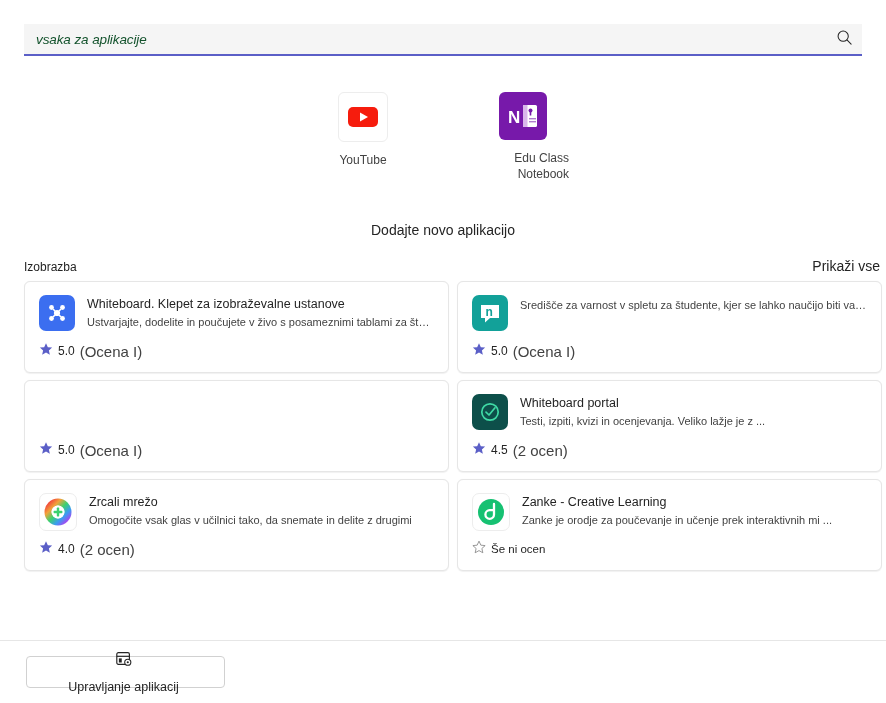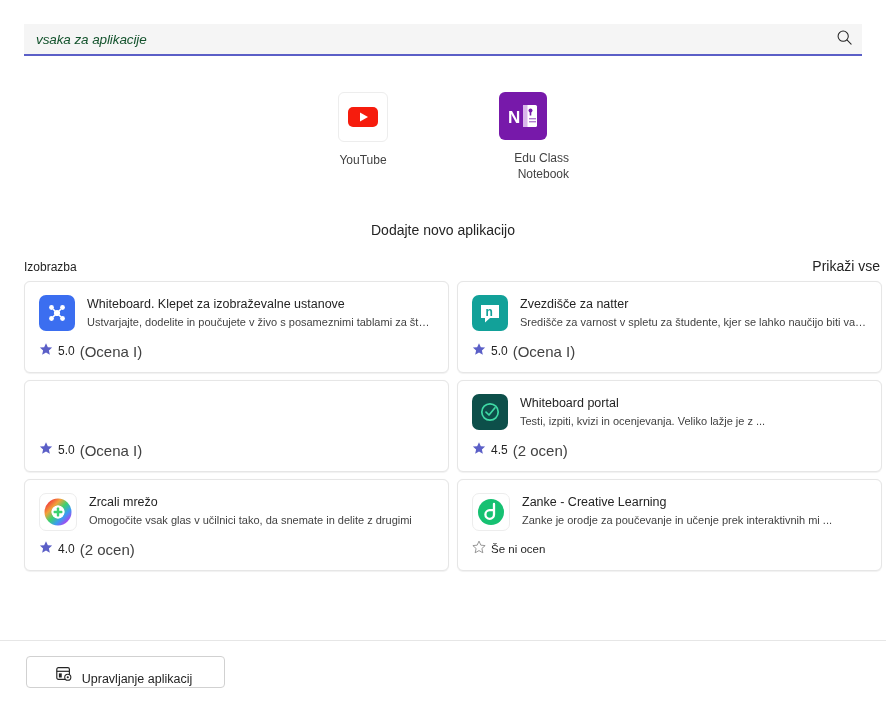--- a/index.html
+++ b/index.html
@@ -225,22 +225,23 @@
     border-top: 1px solid #e6e6e6;
     background: #ffffff;
   }
   .btn {
     font-family: "Liberation Sans", sans-serif;
     font-size: 12.5px;
     border-radius: 4px;
     cursor: pointer;
     box-sizing: border-box;
     display: inline-flex;
-    align-items: flex-end;
+    align-items: center;
     justify-content: center;
+    flex-direction: column;
   }
   .btn-manage {
     position: absolute;
     left: 26px;
     top: 15px;
     width: 199px;
     height: 32px;
     background: #ffffff;
     border: 1px solid #d1d1d1;
     color: #242424;
@@ -338,21 +339,20 @@
 
   <div class="app-card">
     <div class="card-top">
       <div class="card-icon" style="background:#12a199;">
         <svg width="26" height="26" viewBox="0 0 26 26">
           <path d="M4 5 h18 v13 h-9 l-5 4.5 v-4.5 h-4 z" fill="#ffffff"></path>
           <text x="8.5" y="16" font-family="Liberation Sans, sans-serif" font-size="12" font-weight="bold" fill="#12a199">n</text>
         </svg>
       </div>
       <div class="card-text">
-        <div class="card-title">Zvezdišče za natter</div>
         <div class="card-desc">Središče za varnost v spletu za študente, kjer se lahko naučijo biti varni, prijazni in ...</div>
       </div>
     </div>
     <div class="card-rating">
       <span>
         <svg width="14" height="14" viewBox="0 0 16 16">
           <polygon points="8,1.3 10.1,5.9 15,6.4 11.3,9.7 12.4,14.6 8,12.1 3.6,14.6 4.7,9.7 1,6.4 5.9,5.9" fill="#5b5fc7"></polygon>
         </svg>
       </span>
       <span class="rating-score">5.0</span>

